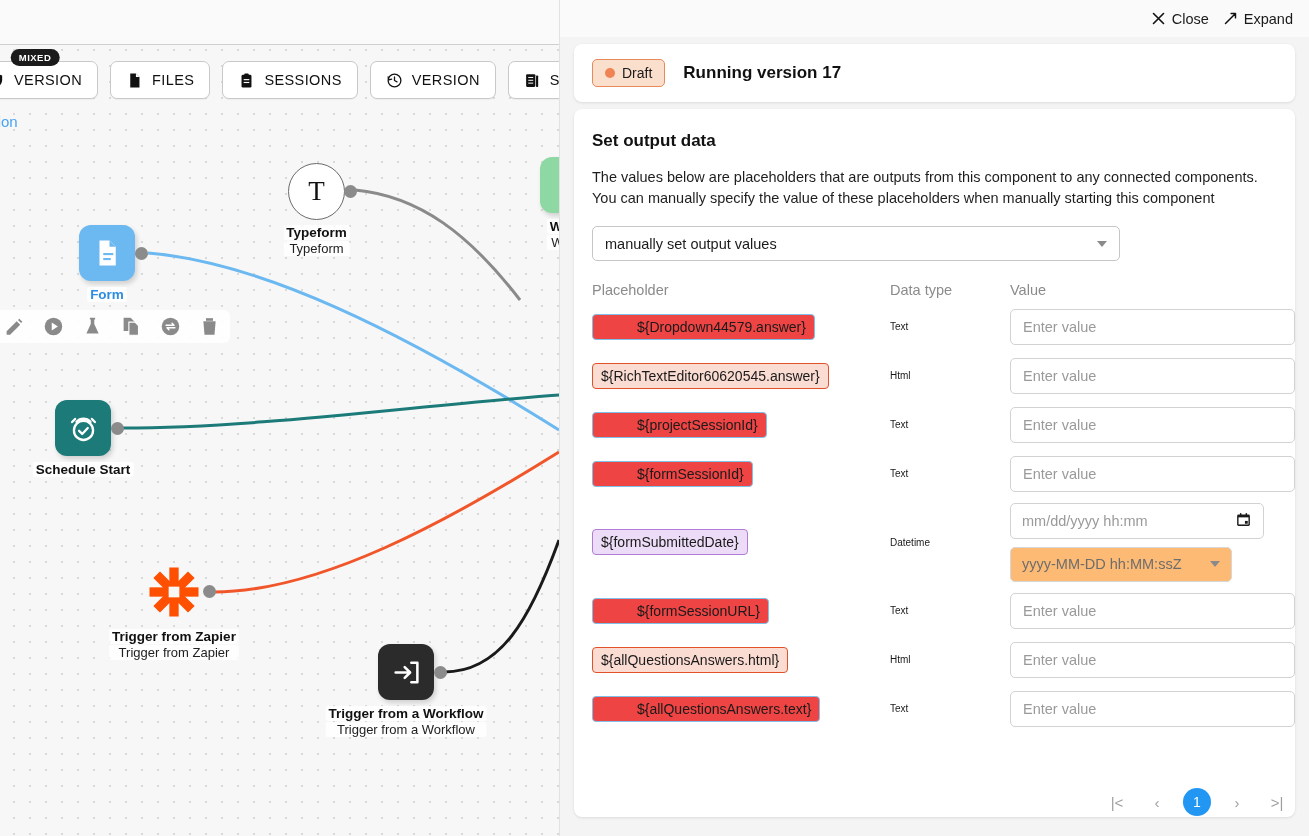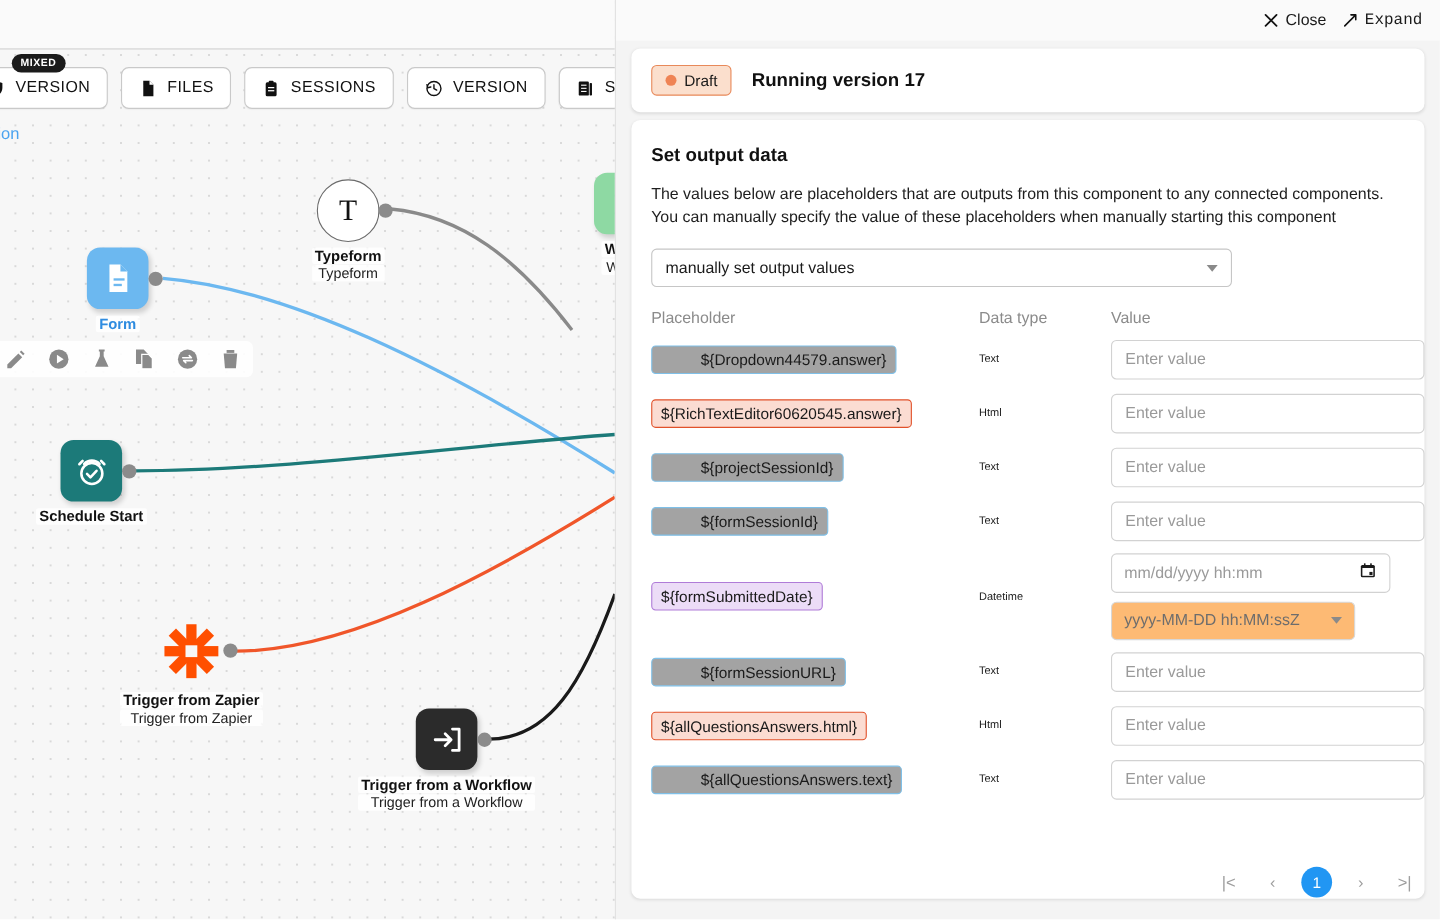--- a/index.html
+++ b/index.html
@@ -167,21 +167,21 @@
   .c-val { width: 288px; flex: none; }
 
   .trow { min-height: 49px; }
   .chip {
     display: inline-block;
     font-size: 14px; color: #1a1a1a;
     padding: 4px 8px; border-radius: 4px;
     border: 1px solid transparent;
     white-space: nowrap;
   }
-  .chip.text { background: #a3a3a3; border-color: #7fc0e8; padding-left: 44px; }
+  .chip.text { background: #ef4444; border-color: #7fc0e8; padding-left: 44px; }
   .chip.html { background: #fbdcd2; border-color: #e1512a; }
   .chip.datetime { background: #ecdcf7; border-color: #b07cd8; }
   .dt-cell { font-size: 10px; color: #1a1a1a; }
 
   .val-input {
     width: 285px; height: 36px;
     border: 1px solid #d2d2d2; border-radius: 5px;
     display: flex; align-items: center;
     padding: 0 12px;
     font-size: 14.5px; color: #9a9a9a;
@@ -420,21 +420,21 @@
 
     <div id="panel-header">
       <div class="hdr-action">
         <span class="hi">
           <svg viewBox="0 0 24 24" width="15" height="15">
               <path d="M4 4 20 20M20 4 4 20" stroke="#111" stroke-width="2.6" stroke-linecap="round"></path>
             </svg>
         </span>
         <span>Close</span>
       </div>
-      <div class="hdr-action" style="margin-left:6px;font-family:Liberation Mono, monospace;">
+      <div class="hdr-action" style="margin-left:6px;">
         <span class="hi">
           <svg viewBox="0 0 24 24" width="15" height="15">
               <path d="M4 20 20 4M13 4h7v7" stroke="#111" stroke-width="2.3" fill="none" stroke-linecap="round" stroke-linejoin="round"></path>
             </svg>
         </span>
         <span>Expand</span>
       </div>
     </div>
 
     <div class="card" id="status-card">

